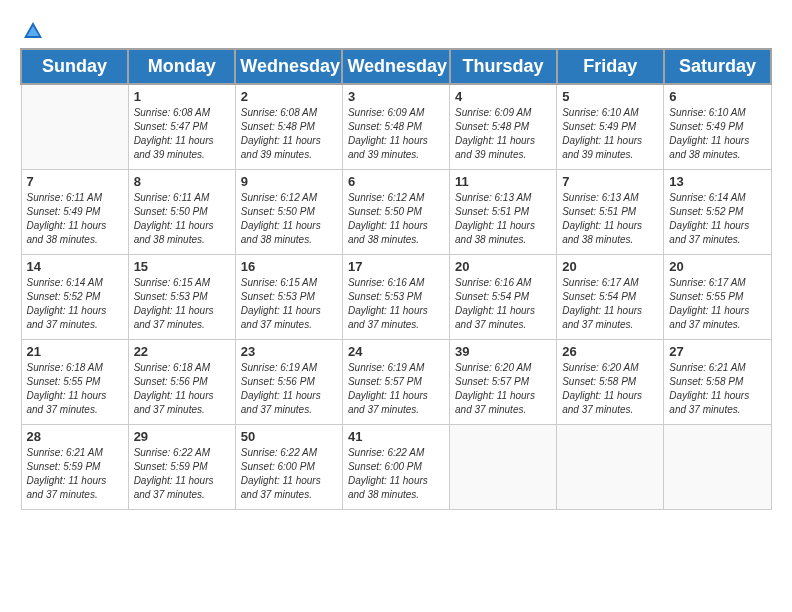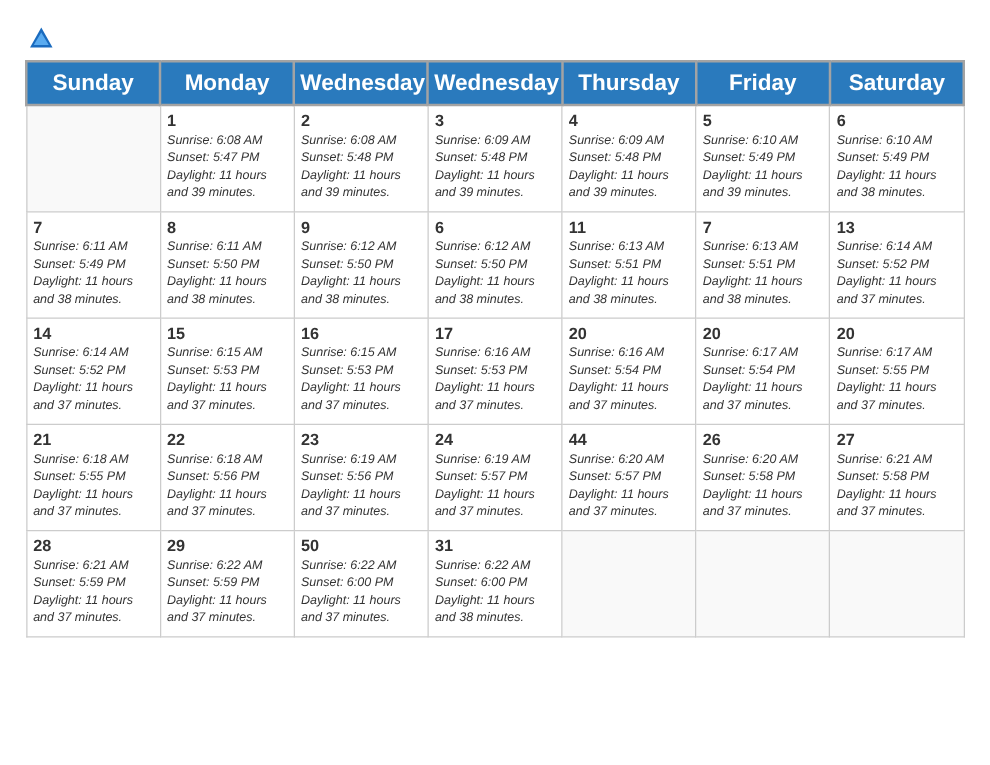--- a/index.html
+++ b/index.html
@@ -203,21 +203,21 @@
       </td>
         <td>
         <span class="day-number">23</span>
         <span class="day-info">Sunrise: 6:19 AM<br>Sunset: 5:56 PM<br>Daylight: 11 hours and 37 minutes.</span>
       </td>
         <td>
         <span class="day-number">24</span>
         <span class="day-info">Sunrise: 6:19 AM<br>Sunset: 5:57 PM<br>Daylight: 11 hours and 37 minutes.</span>
       </td>
         <td>
-        <span class="day-number">44</span>
+        <span class="day-number">39</span>
         <span class="day-info">Sunrise: 6:20 AM<br>Sunset: 5:57 PM<br>Daylight: 11 hours and 37 minutes.</span>
       </td>
         <td>
         <span class="day-number">26</span>
         <span class="day-info">Sunrise: 6:20 AM<br>Sunset: 5:58 PM<br>Daylight: 11 hours and 37 minutes.</span>
       </td>
         <td>
         <span class="day-number">27</span>
         <span class="day-info">Sunrise: 6:21 AM<br>Sunset: 5:58 PM<br>Daylight: 11 hours and 37 minutes.</span>
       </td>
@@ -229,21 +229,21 @@
       </td>
         <td>
         <span class="day-number">29</span>
         <span class="day-info">Sunrise: 6:22 AM<br>Sunset: 5:59 PM<br>Daylight: 11 hours and 37 minutes.</span>
       </td>
         <td>
         <span class="day-number">50</span>
         <span class="day-info">Sunrise: 6:22 AM<br>Sunset: 6:00 PM<br>Daylight: 11 hours and 37 minutes.</span>
       </td>
         <td>
-        <span class="day-number">31</span>
+        <span class="day-number">41</span>
         <span class="day-info">Sunrise: 6:22 AM<br>Sunset: 6:00 PM<br>Daylight: 11 hours and 38 minutes.</span>
       </td>
         <td class="empty-cell"></td>
         <td class="empty-cell"></td>
         <td class="empty-cell"></td>
       </tr>
     </tbody>
 </table>
 
 </body></html>

